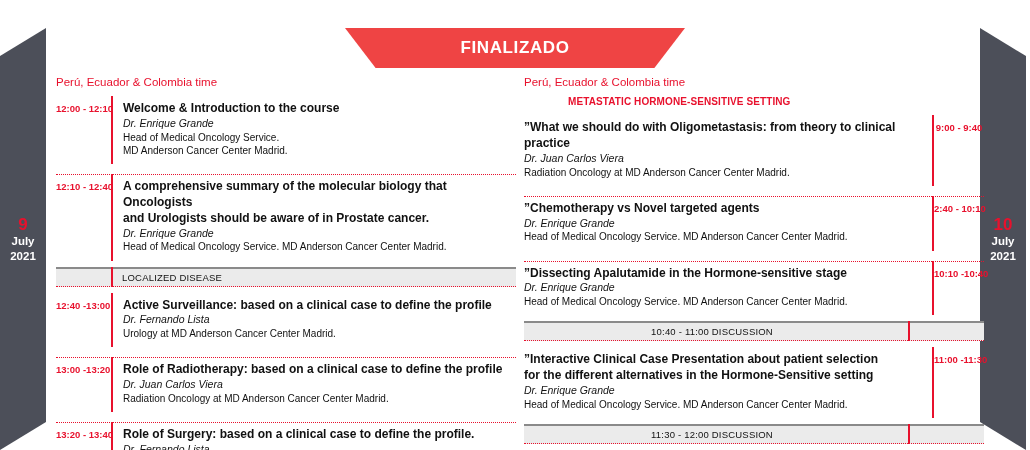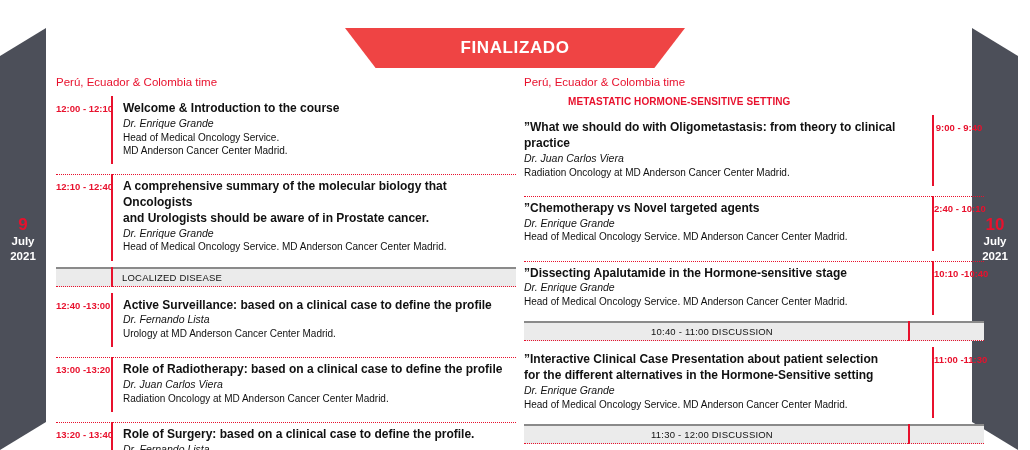--- a/index.html
+++ b/index.html
@@ -51,21 +51,21 @@
     flex-direction: column;
     align-items: center;
     justify-content: center;
     color: #ffffff;
   }
   .daybar.left {
     left: 0;
     clip-path: polygon(0 28px, 100% 0, 100% 394px, 0 100%);
   }
   .daybar.right {
-    right: 12px;
+    right: 4px;
     clip-path: polygon(0 0, 100% 28px, 100% 100%, 0 394px);
   }
   .day-num {
     color: #e8112d;
     font-size: 17px;
     font-weight: bold;
     line-height: 1.15;
   }
   .day-month, .day-year {
     font-size: 11.5px;

